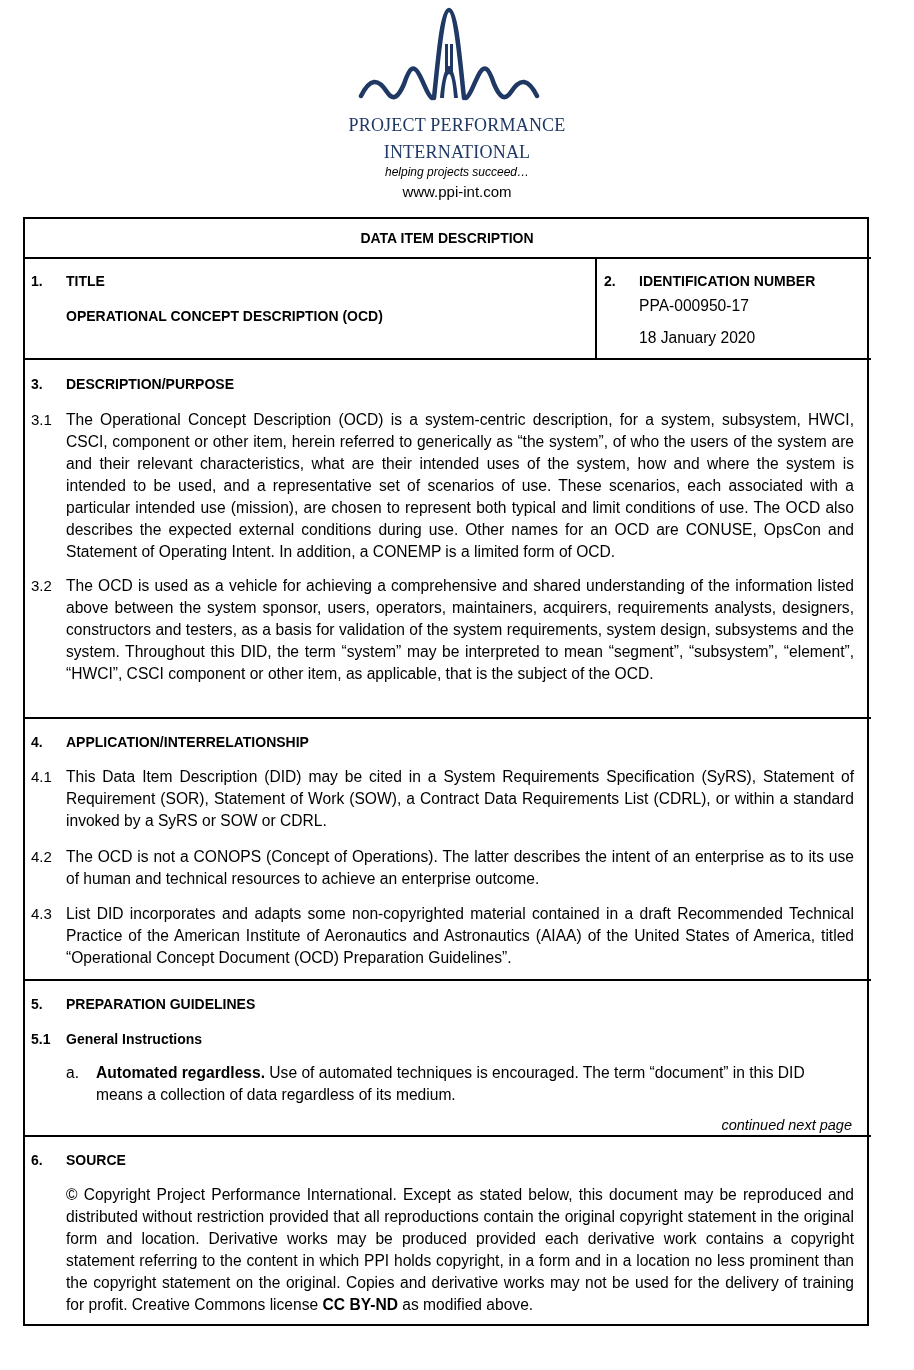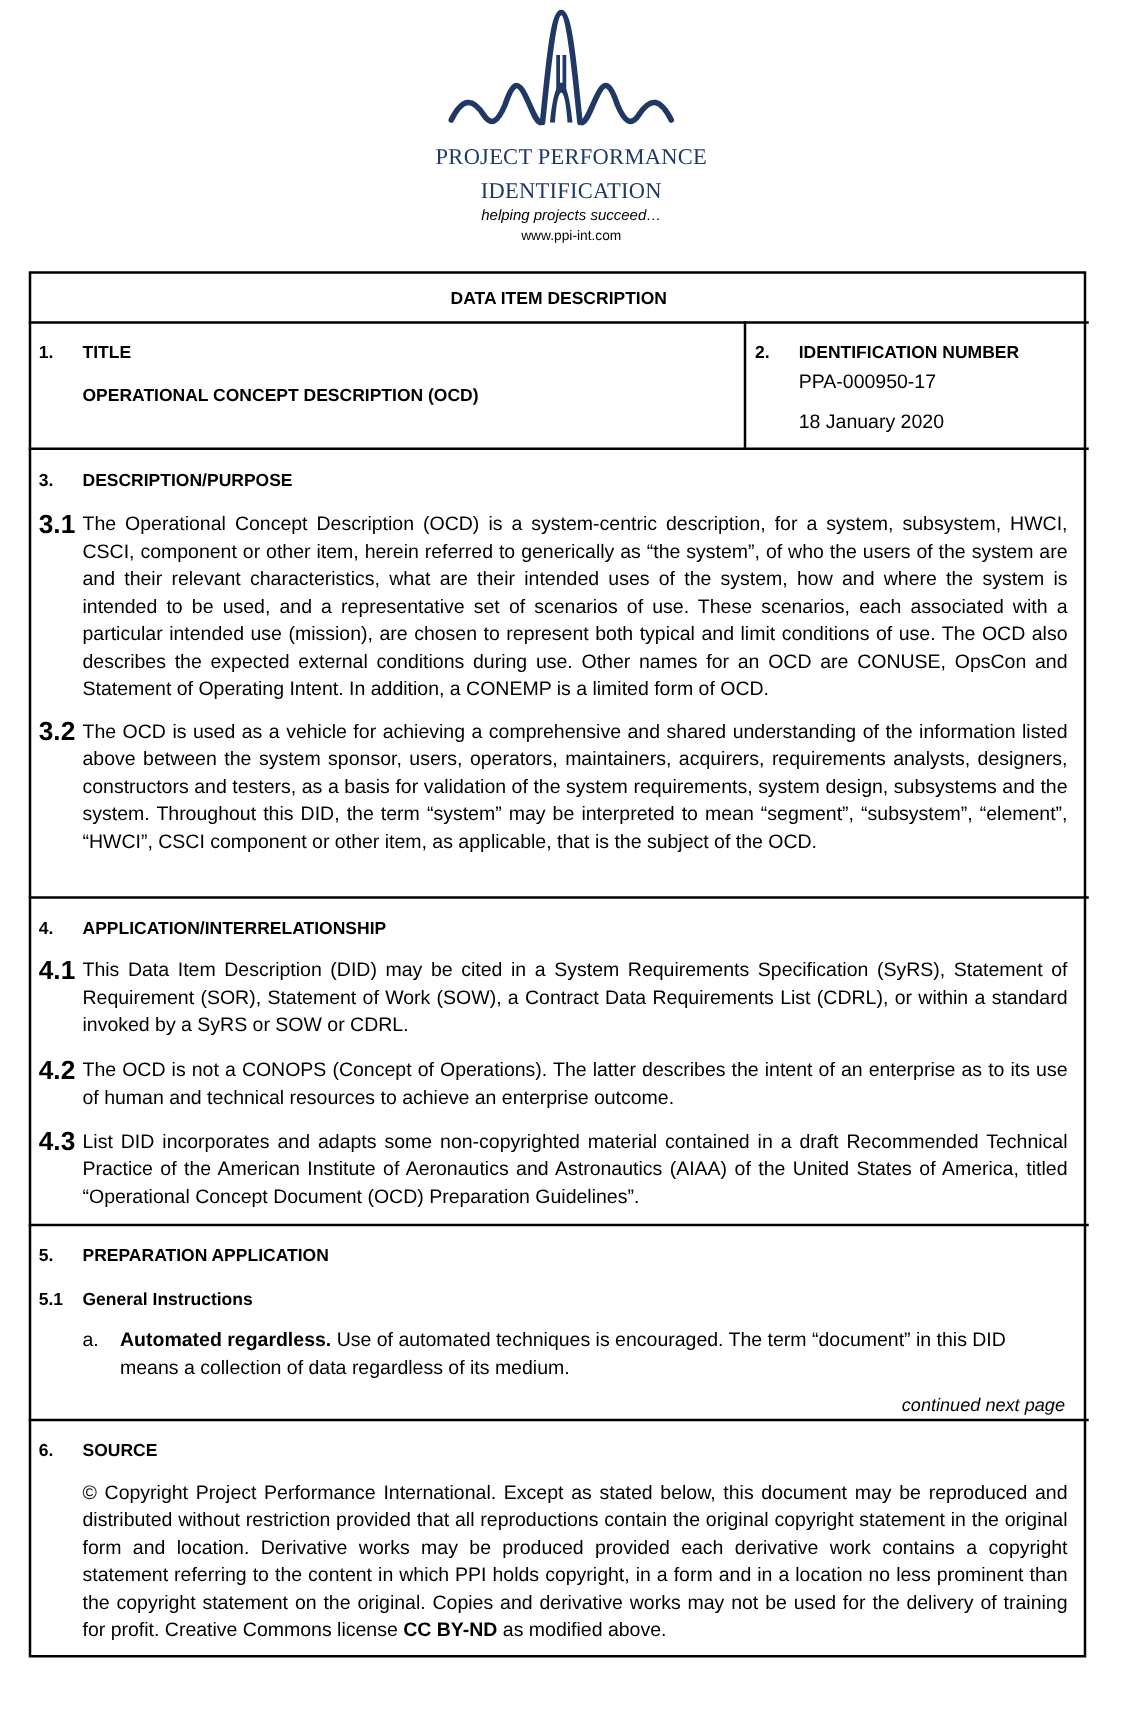--- a/index.html
+++ b/index.html
@@ -49,21 +49,21 @@
       text-align: center;
       font-style: italic;
       font-size: 12px;
     }
     .website {
       position: absolute;
       width: 914px;
       left: 0;
       top: 183px;
       text-align: center;
-      font-size: 11px;
+      font-size: 15px;
     }
 
     .frame {
       position: absolute;
       left: 23px;
       top: 217px;
       width: 846px;
       height: 1109px;
       border: 2px solid #000;
       box-sizing: border-box;
@@ -95,22 +95,22 @@
       position: absolute;
       left: 66px;
       width: 788px;
       font-size: 15.6px;
       line-height: 22px;
       text-align: justify;
     }
     .num {
       position: absolute;
       left: 31px;
-      font-weight: bold;
-      font-size: 21px;
+      font-weight: normal;
+      font-size: 15px;
       line-height: 22px;
     }
     .italic { font-style: italic; }
   </style>
 </head>
 <body>
 
 <div class="header">
   <svg class="logo-svg" viewBox="0 0 182 96">
     <g fill="none" stroke="#1f3864" stroke-width="4.5" stroke-linecap="round">
@@ -121,21 +121,21 @@
 
       <path d="M76 92 C 80 55, 84 4, 91 4 C 98 4, 102 55, 106 92"></path>
     </g>
     <g fill="#1f3864">
       <rect x="87" y="38" width="3" height="30"></rect>
       <rect x="92" y="38" width="3" height="30"></rect>
       <path d="M82 92 C 84 70, 88 60, 91 60 C 94 60, 98 70, 100 92 L 96 92 C 95 76, 93 68, 91 68 C 89 68, 87 76, 86 92 Z"></path>
     </g>
   </svg>
   <div class="company-line l1">PROJECT PERFORMANCE</div>
-  <div class="company-line l2">IDENTIFICATION</div>
+  <div class="company-line l2">INTERNATIONAL</div>
   <div class="tagline">helping projects succeed…</div>
   <div class="website">www.ppi-int.com</div>
 </div>
 
 <div class="frame"></div>
 <div class="hline" style="top:257px;"></div>
 <div class="hline" style="top:358px;"></div>
 <div class="vline" style="left:595px; top:257px; height:103px;"></div>
 <div class="hline" style="top:717px;"></div>
 <div class="hline" style="top:979px;"></div>
@@ -167,21 +167,21 @@
 <div class="num" style="top:766px;">4.1</div>
 <div class="para" style="top:766px;">This Data Item Description (DID) may be cited in a System Requirements Specification (SyRS), Statement of Requirement (SOR), Statement of Work (SOW), a Contract Data Requirements List (CDRL), or within a standard invoked by a SyRS or SOW or CDRL.</div>
 
 <div class="num" style="top:846px;">4.2</div>
 <div class="para" style="top:846px;">The OCD is not a CONOPS (Concept of Operations). The latter describes the intent of an enterprise as to its use of human and technical resources to achieve an enterprise outcome.</div>
 
 <div class="num" style="top:903px;">4.3</div>
 <div class="para" style="top:903px;">List DID incorporates and adapts some non-copyrighted material contained in a draft Recommended Technical Practice of the American Institute of Aeronautics and Astronautics (AIAA) of the United States of America, titled “Operational Concept Document (OCD) Preparation Guidelines”.</div>
 
 <div class="t h" style="left:31px; top:993px;">5.</div>
-<div class="t h" style="left:66px; top:993px;">PREPARATION APPLICATION</div>
+<div class="t h" style="left:66px; top:993px;">PREPARATION GUIDELINES</div>
 
 <div class="t h" style="left:31px; top:1028px;">5.1</div>
 <div class="t h" style="left:66px; top:1028px;">General Instructions</div>
 
 <div class="t" style="left:66px; top:1062px;">a.</div>
 <div class="para" style="left:96px; width:756px; top:1062px; text-align:left;"><b>Automated regardless.</b><span> Use of automated techniques is encouraged.  The term “document” in this DID means a collection of data regardless of its medium.</span></div>
 
 <div class="t italic" style="right:62px; top:1115px; font-size:14.5px; line-height:20px;">continued next page</div>
 
 <div class="t h" style="left:31px; top:1149px;">6.</div>

